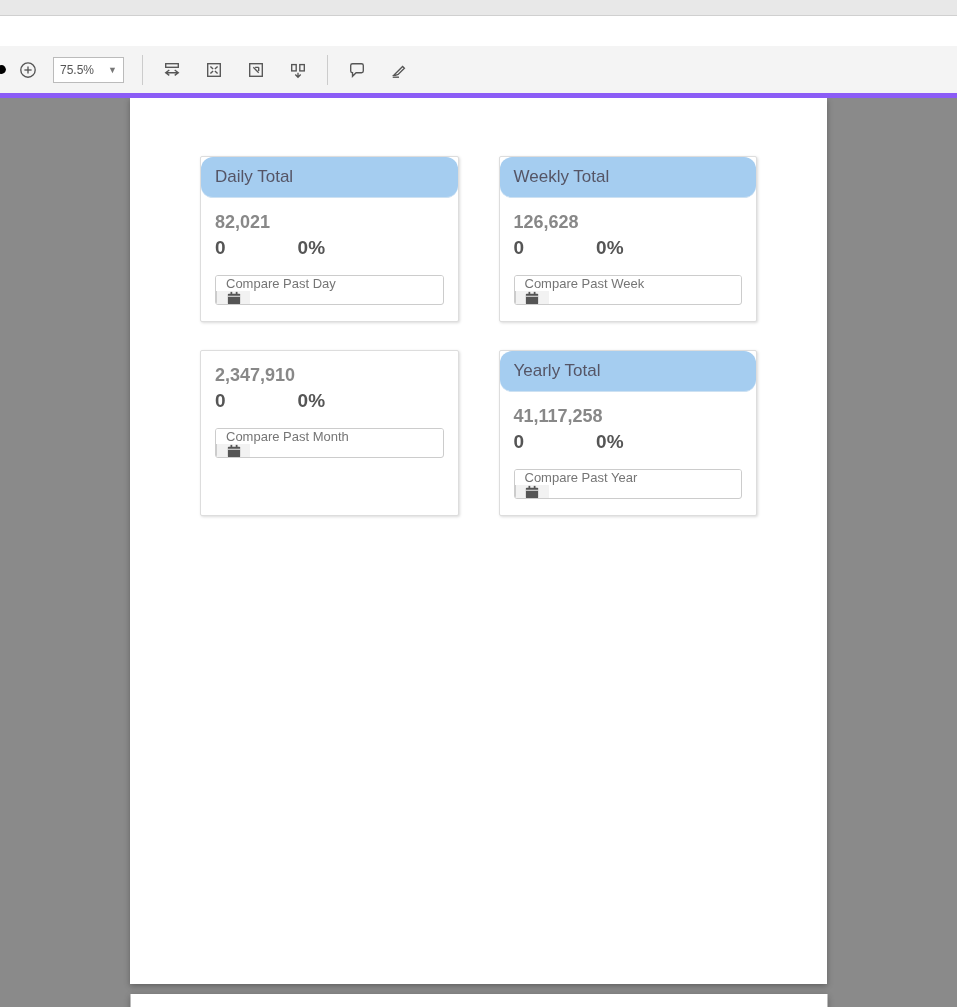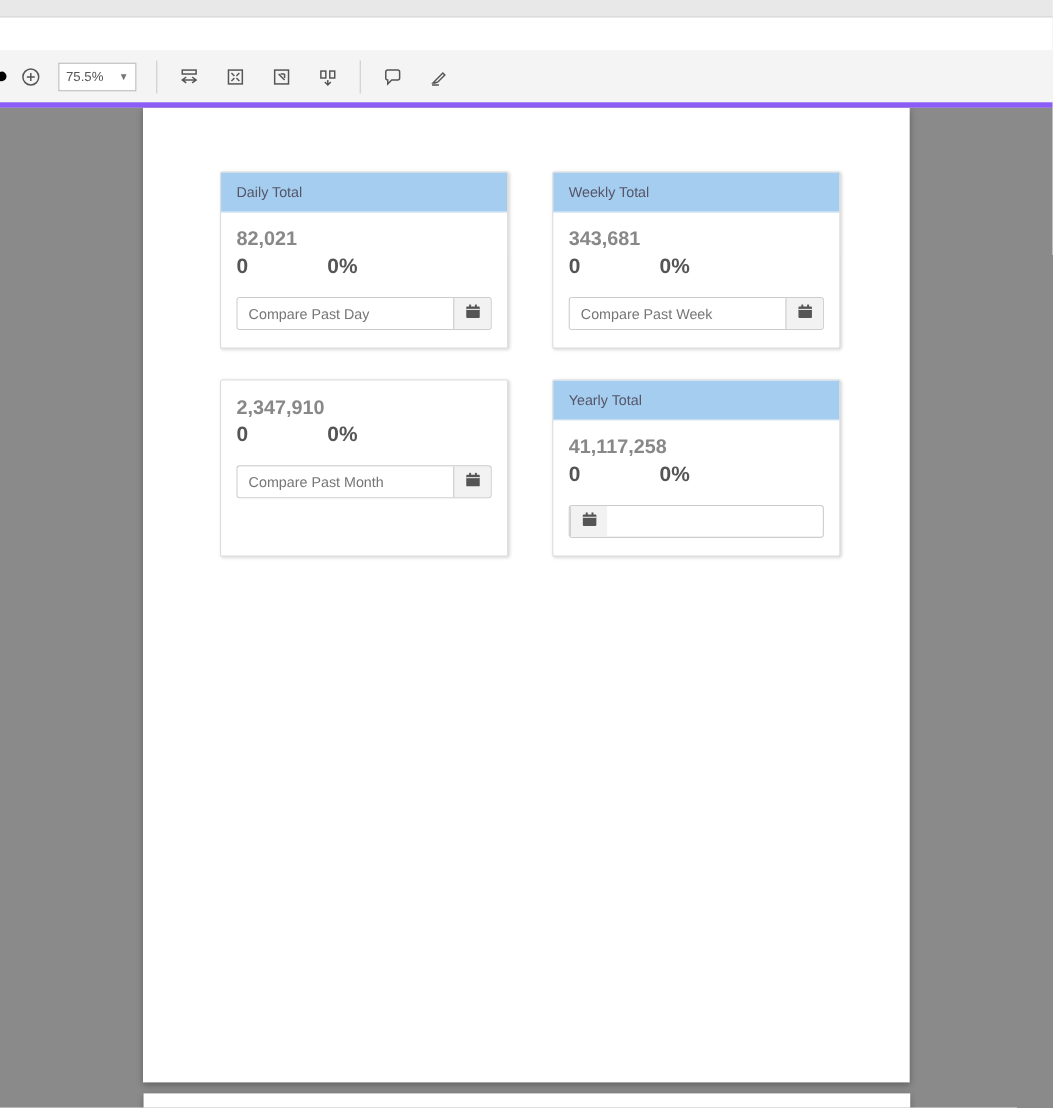--- a/index.html
+++ b/index.html
@@ -91,23 +91,24 @@
     }
     .card {
       border: 1px solid #ddd;
       border-radius: 2px;
       box-shadow: 1px 1px 3px rgba(0,0,0,0.15);
       background: #fff;
     }
     .card-header {
       background: #a5cdf0;
       color: #556;
-      font-size: 13px;
+      font-size: 17px;
       padding: 10px 14px;
       border-bottom: 1px solid #cde1f2;
+      border-radius: 12px;
     }
     .card-body {
       padding: 14px 14px 16px 14px;
     }
     .big-num {
       font-size: 18px;
       font-weight: bold;
       color: #888;
       margin-bottom: 4px;
     }
@@ -118,20 +119,21 @@
       font-weight: bold;
       color: #555;
       margin-bottom: 16px;
     }
     .compare-group {
       display: flex;
       border: 1px solid #ccc;
       border-radius: 3px;
       overflow: hidden;
       height: 30px;
+      flex-direction: column;
     }
     .compare-input {
       flex: 1;
       border: none;
       outline: none;
       font-size: 13px;
       color: #999;
       padding: 0 10px;
       background: #fff;
     }
@@ -239,21 +241,21 @@
                   </svg>
               </span>
             </div>
           </div>
         </div>
       </div>
 
       <div class="card">
         <div class="card-header">Weekly Total</div>
         <div class="card-body">
-          <div class="big-num">343,681</div>
+          <div class="big-num">126,628</div>
           <div class="sub-row">
             <span>0</span>
             <span>0%</span>
           </div>
           <div class="compare-group">
             <input class="compare-input" placeholder="Compare Past Week" style="">
             <div class="compare-btn">
               <span>
                 <svg viewBox="0 0 16 16">
                     <rect x="1" y="3" width="14" height="12" rx="1"></rect>
@@ -292,20 +294,21 @@
 
       <div class="card">
         <div class="card-header">Yearly Total</div>
         <div class="card-body">
           <div class="big-num">41,117,258</div>
           <div class="sub-row">
             <span>0</span>
             <span>0%</span>
           </div>
           <div class="compare-group">
+            <input class="compare-input" placeholder="Compare Past Year" style="">
             <div class="compare-btn">
               <span>
                 <svg viewBox="0 0 16 16">
                     <rect x="1" y="3" width="14" height="12" rx="1"></rect>
                     <line x1="1" y1="6" x2="15" y2="6" stroke="#fff" stroke-width="1"></line>
                     <rect x="4" y="1" width="2" height="3"></rect>
                     <rect x="10" y="1" width="2" height="3"></rect>
                   </svg>
               </span>
             </div>

